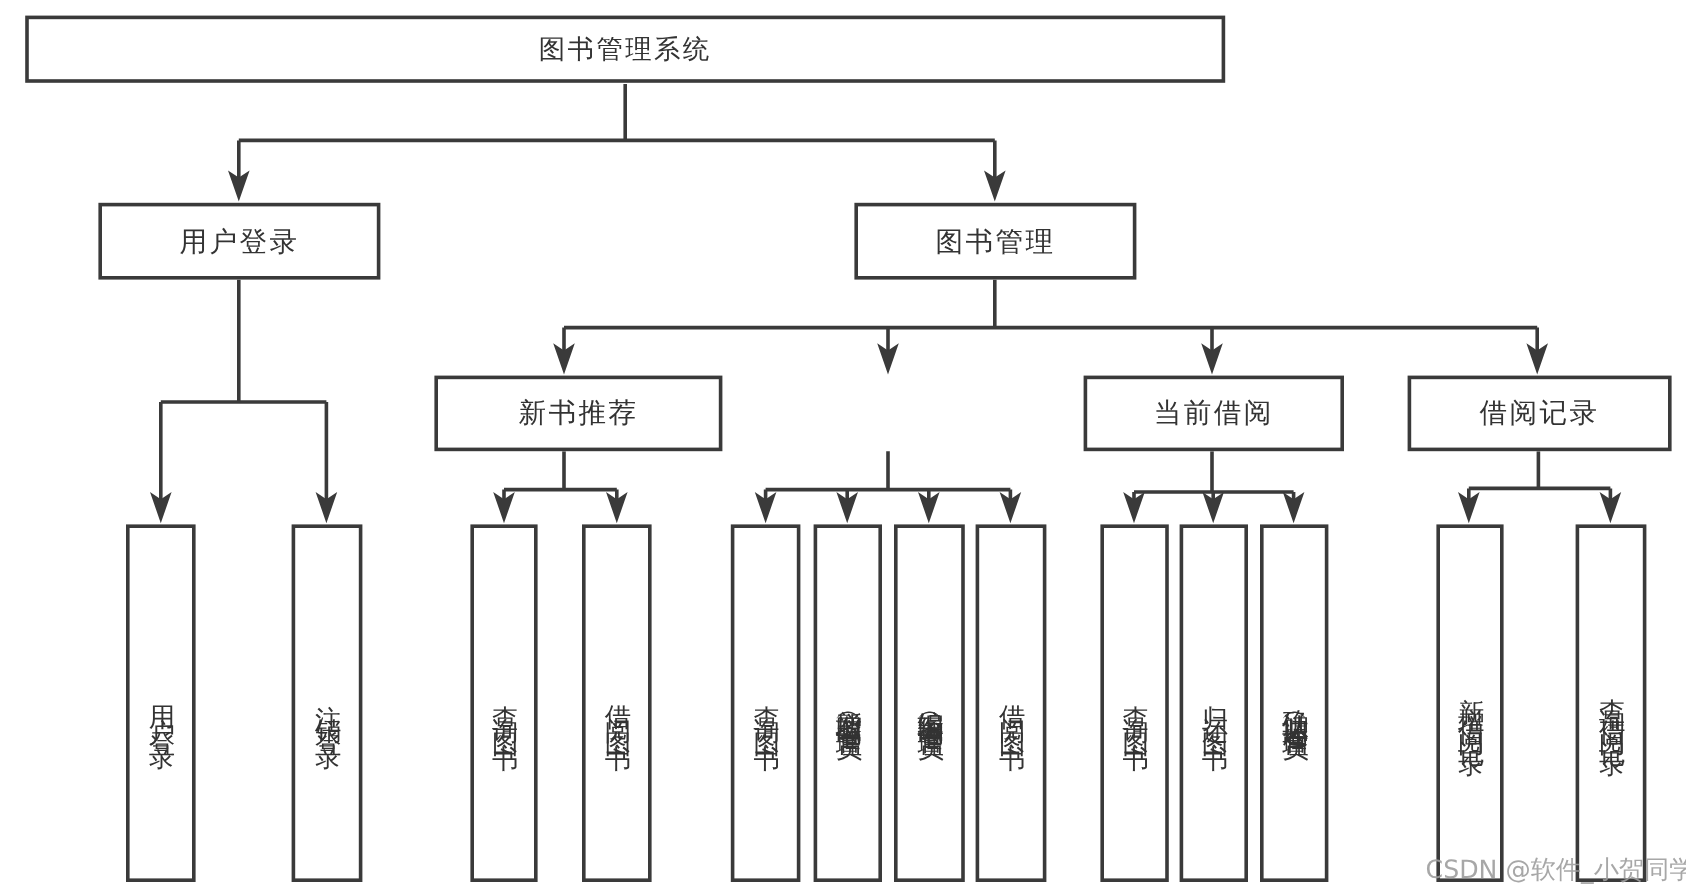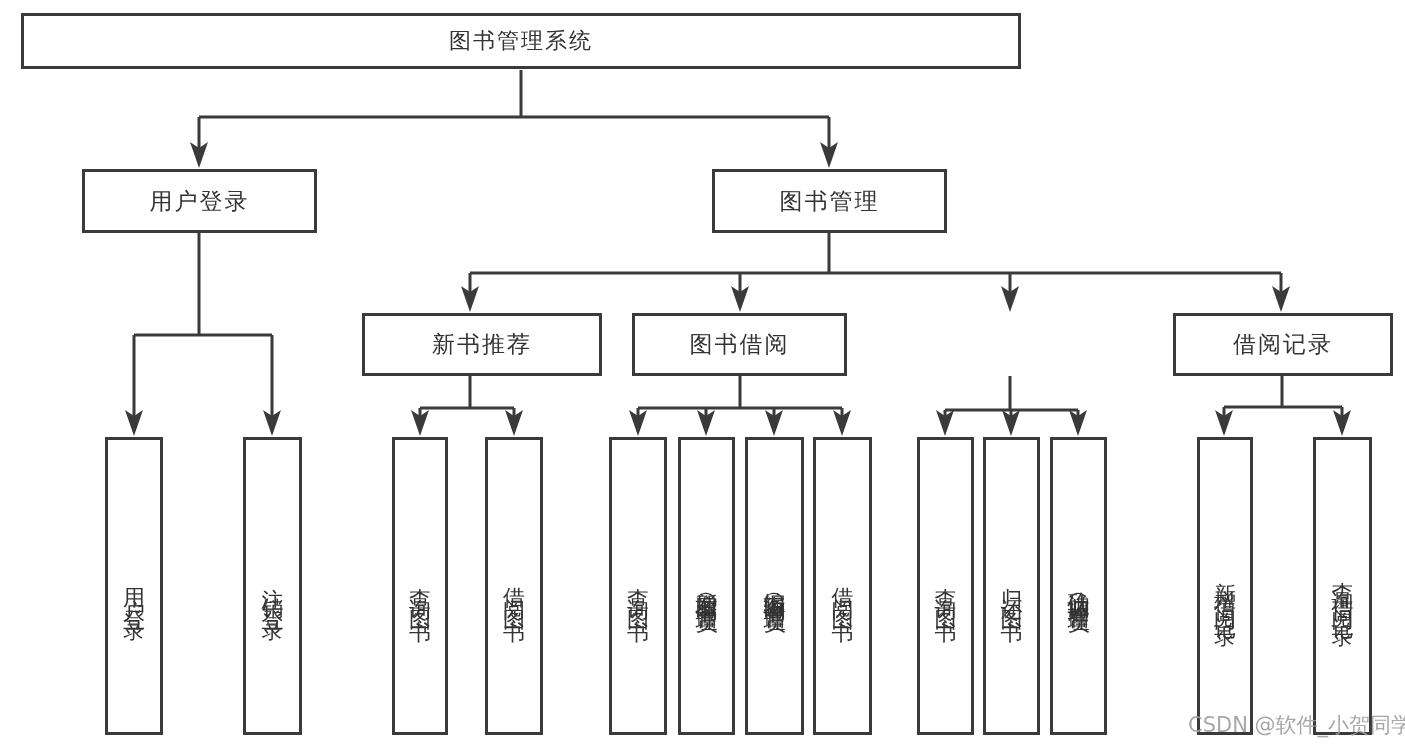--- a/index.html
+++ b/index.html
@@ -72,24 +72,24 @@
   </div>
 
   <div class="node h" style="left:712px;top:169px;width:235px;height:64px">
     <span>图书管理</span>
   </div>
 
   <div class="node h" style="left:362px;top:313px;width:240px;height:63px">
     <span>新书推荐</span>
   </div>
 
-  <div class="node h" style="left:632px;top:313px;width:215px;height:63px">
-    <span>图书借阅</span>
+
+  <div class="node h" style="left:903px;top:313px;width:217px;height:63px">
+    <span>当前借阅</span>
   </div>
-
 
   <div class="node h" style="left:1173px;top:313px;width:220px;height:63px">
     <span>借阅记录</span>
   </div>
 
   <div class="node v len4" style="left:105px;top:437px;width:58px;height:298px">
     <span>用户登录</span>
   </div>
 
   <div class="node v len4" style="left:243px;top:437px;width:59px;height:298px">

